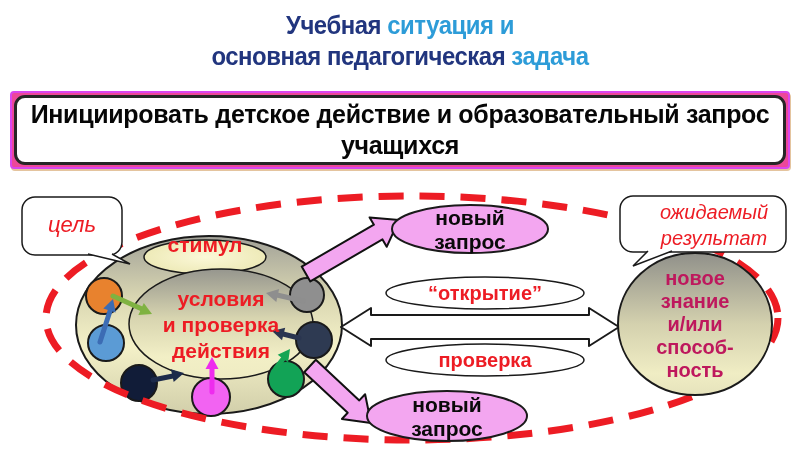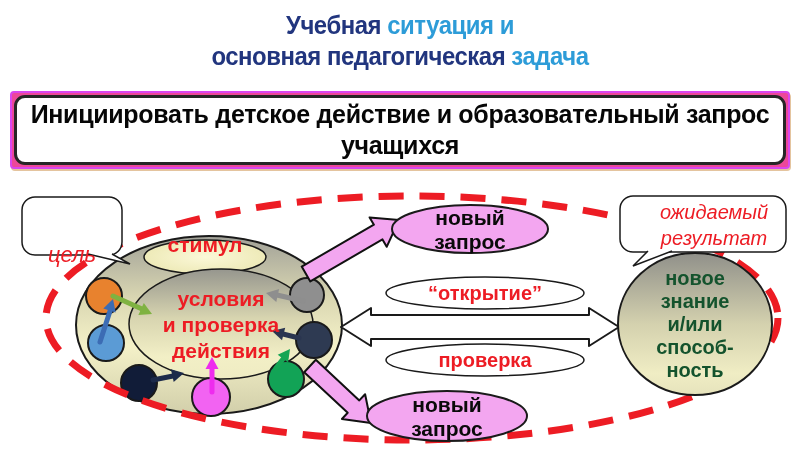--- a/index.html
+++ b/index.html
@@ -24,22 +24,22 @@
   .lbl{position:absolute;text-align:center;white-space:pre-line;}
   .red{color:#ed1c24;}
   .bold{font-weight:bold;}
   .ital{font-style:italic;}
   .lbl-stim{left:145px;top:234px;width:120px;font-size:21px;line-height:22px;}
   .lbl-cond{left:126px;top:286px;width:190px;font-size:21px;line-height:26px;}
   .lbl-nrt{left:390px;top:206px;width:160px;font-size:21px;line-height:24px;color:#0a0a0a;}
   .lbl-nrb{left:367px;top:393px;width:160px;font-size:21px;line-height:24px;color:#0a0a0a;}
   .lbl-disc{left:386px;top:282px;width:198px;font-size:20px;line-height:22px;}
   .lbl-prov{left:386px;top:349px;width:198px;font-size:20px;line-height:22px;}
-  .lbl-know{left:618px;top:267px;width:154px;font-size:20px;line-height:23px;color:#14532d;}
-  .lbl-goal{left:22px;top:212px;width:100px;font-size:22px;line-height:26px;margin-top:30px;}
+  .lbl-know{left:618px;top:267px;width:154px;font-size:20px;line-height:23px;color:#be185d;}
+  .lbl-goal{left:22px;top:212px;width:100px;font-size:22px;line-height:26px;}
   .lbl-exp{left:620px;top:199px;width:188px;font-size:20px;line-height:26px;}
   svg{position:absolute;left:0;top:0;}
 </style>
 </head>
 <body>
 
 <div class="slide">
 
   <div class="title">
     <div><span class="t-dark">Учебная</span><span class="t-light"> ситуация и</span></div>

